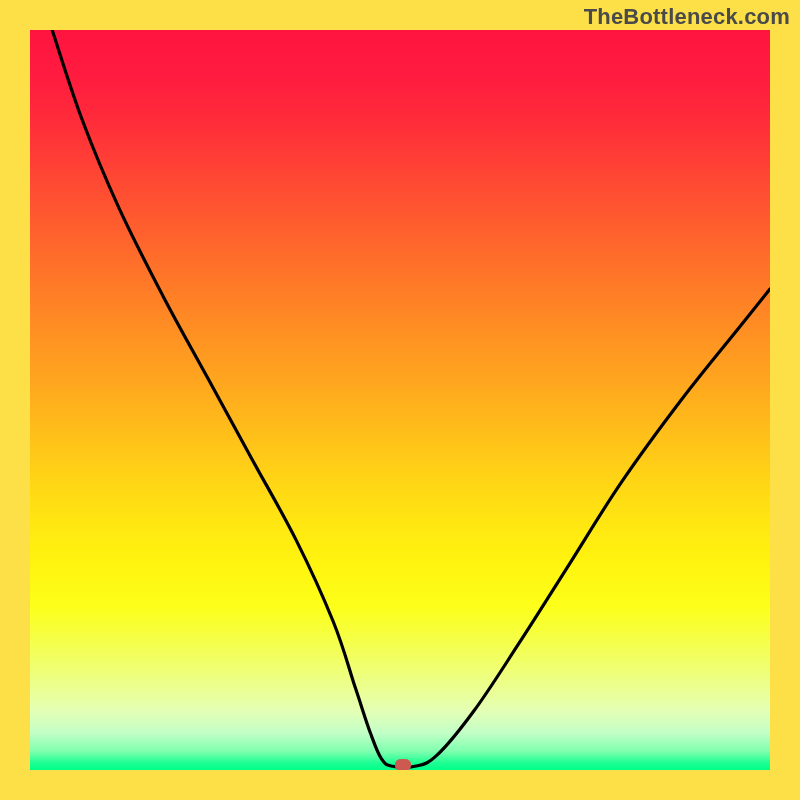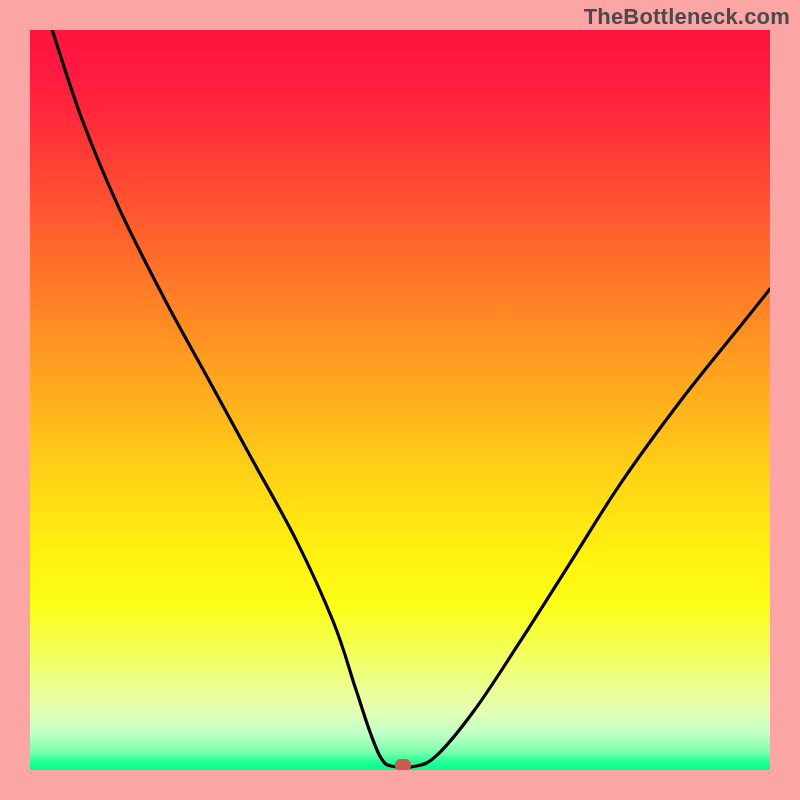--- a/index.html
+++ b/index.html
@@ -8,21 +8,21 @@
     width: 800px;
     height: 800px;
     overflow: hidden;
     background: #000;
     font-family: Arial, Helvetica, sans-serif;
   }
   .frame {
     position: relative;
     width: 800px;
     height: 800px;
-    background: #fca5a5;
+    background: #fde047;
   }
   .watermark {
     position: absolute;
     top: 4px;
     right: 10px;
     color: #4a4a4a;
     font-size: 22px;
     font-weight: 600;
     letter-spacing: 0.2px;
     user-select: none;

